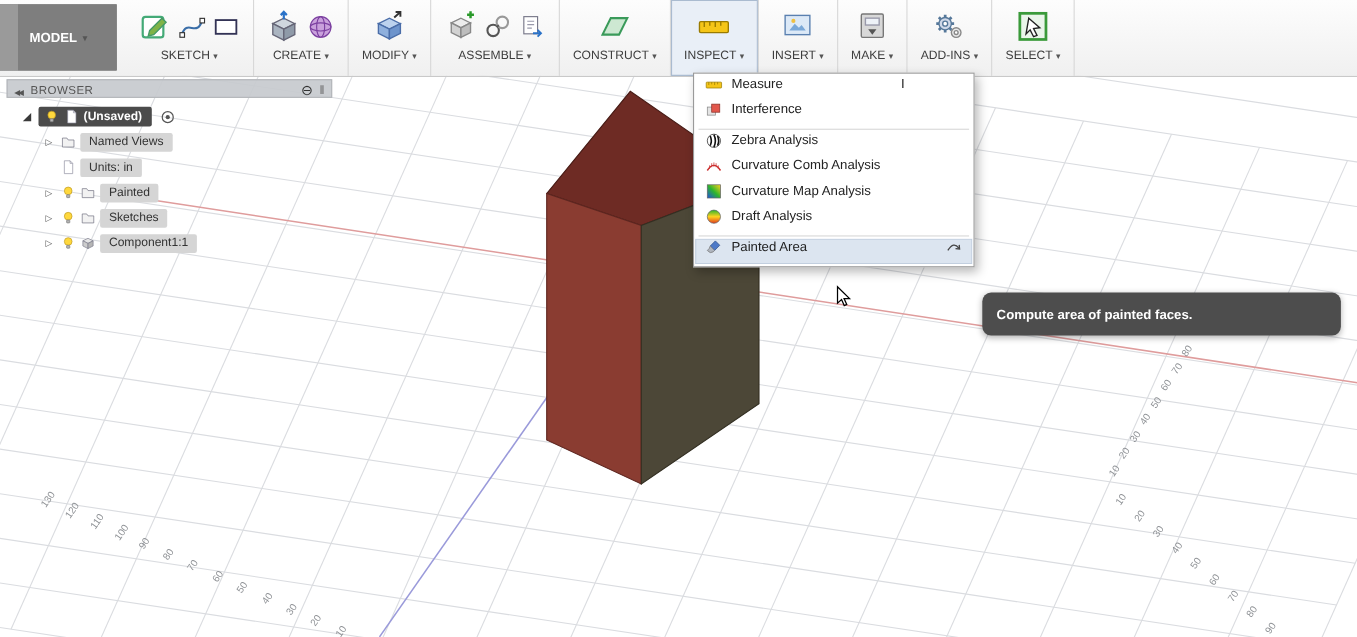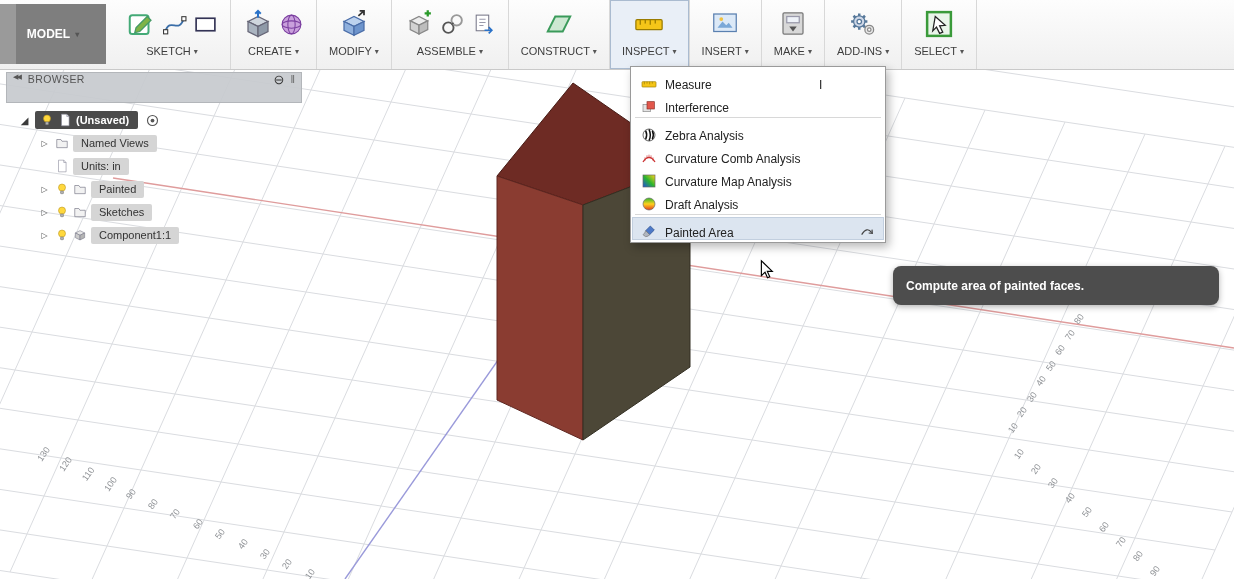--- a/index.html
+++ b/index.html
@@ -28,41 +28,41 @@
     border-right:1px solid #d8d8d8;cursor:pointer}
   .tb-group.active{background:#e9eff7;box-shadow:inset 0 0 0 1px #aabbd0}
   .tb-icons{display:flex;gap:6px;align-items:center;height:38px}
   .icon{display:inline-flex;align-items:center;justify-content:center}
   .icon svg{width:100%;height:100%;display:block}
   .tb-label{font-size:11px;color:#3d3d3d;margin-top:2px;display:flex;gap:3px;align-items:center}
   .caret{font-size:8px;color:#555}
 
   
   .browser{position:absolute;left:6px;top:72px;width:296px;z-index:2;font-size:11px}
-  .br-header{height:31px;background:rgba(199,202,206,.92);border:1px solid #b3b6ba;
-    display:flex;align-items:flex-start;padding:0 6px;color:#4a4a4a}
+  .br-header{height:17px;background:rgba(199,202,206,.92);border:1px solid #b3b6ba;
+    display:flex;align-items:flex-end;padding:0 6px;color:#4a4a4a}
   .br-collapse{font-size:7px;color:#555;letter-spacing:-2px;cursor:pointer}
   .br-title{margin-left:8px;font-size:10.5px;color:#555;letter-spacing:.4px}
   .br-min{margin-left:auto;font-size:13px;color:#333;cursor:pointer;line-height:1}
   .br-grip{margin-left:6px;color:#666;cursor:col-resize}
   .br-rows{padding-top:7px;display:flex;flex-direction:column;gap:3px}
   .br-row{display:flex;align-items:center;height:20px;padding-left:32px;gap:4px}
   .br-row.root{padding-left:12px}
   .tri{width:13px;font-size:8px;color:#555;text-align:center;cursor:pointer}
   .tri.exp{font-size:10px;color:#3a3a3a}
   .lbl{background:#d5d5d5;border-radius:2px;padding:2.5px 8px;color:#333;white-space:nowrap}
   .pill-dark{display:inline-flex;align-items:center;gap:4px;background:#4b4b4b;border-radius:2px;
     padding:2px 9px 2px 5px;color:#fff;font-weight:bold}
   .br-row .icon{width:14px;height:14px}
   .br-row .icon.trail{width:15px;height:15px;margin-left:3px}
 
   
   .menu{position:absolute;left:630px;top:66px;width:256px;z-index:4;background:#fff;
     border:1px solid #9a9a9a;box-shadow:3px 4px 9px rgba(0,0,0,.28);padding:2px 1px}
-  .menu-item{display:flex;align-items:flex-end;gap:8px;height:23px;padding:0 9px;
+  .menu-item{display:flex;align-items:flex-start;gap:8px;height:23px;padding:0 9px;
     font-size:12px;color:#222;cursor:pointer}
   .menu-item .icon{width:16px;height:16px;flex:none}
   .mi-label{white-space:nowrap}
   .mi-shortcut{margin-left:auto;width:56px;text-align:left;font-size:12px;color:#222}
   .mi-trailing{margin-left:auto;width:20px;height:17px}
   .menu-item.hl{background:#dce5f0;box-shadow:inset 0 0 0 1px #c2cfdf}
   .menu-sep{height:1px;background:#d8d8d8;margin:2px 3px}
 
   
   .tooltip{position:absolute;left:893px;top:266px;width:326px;height:39px;z-index:5;

